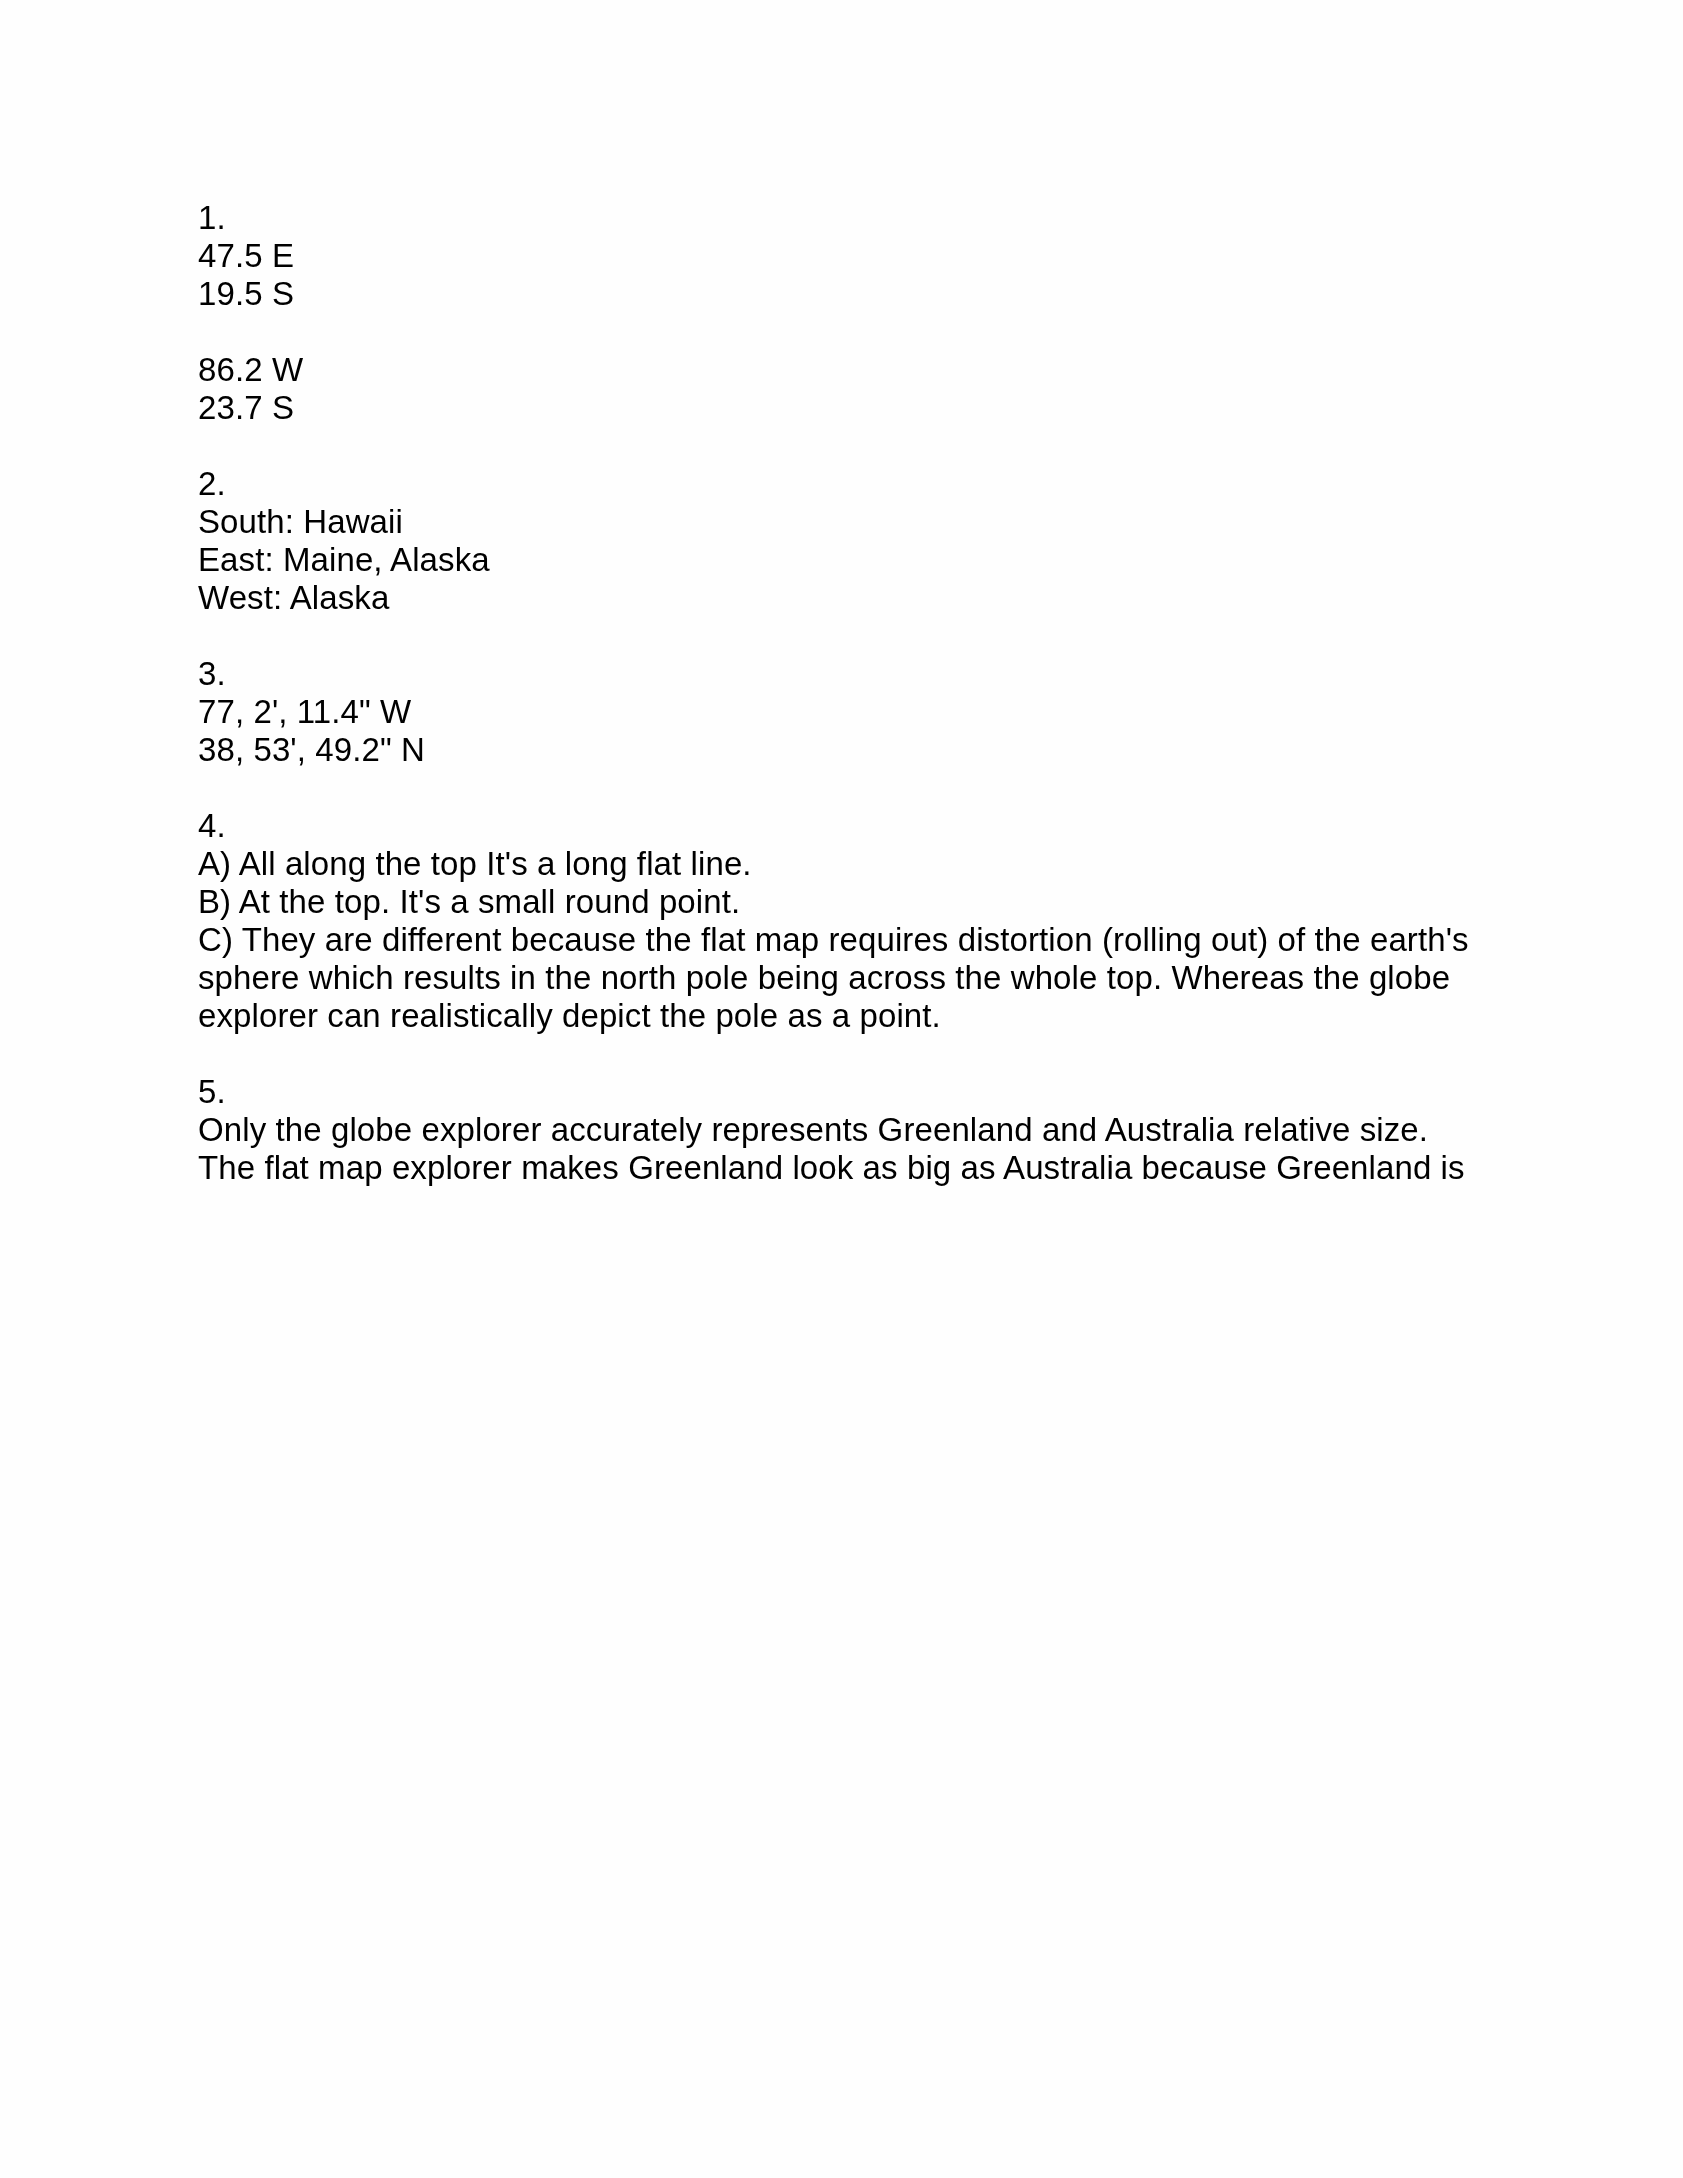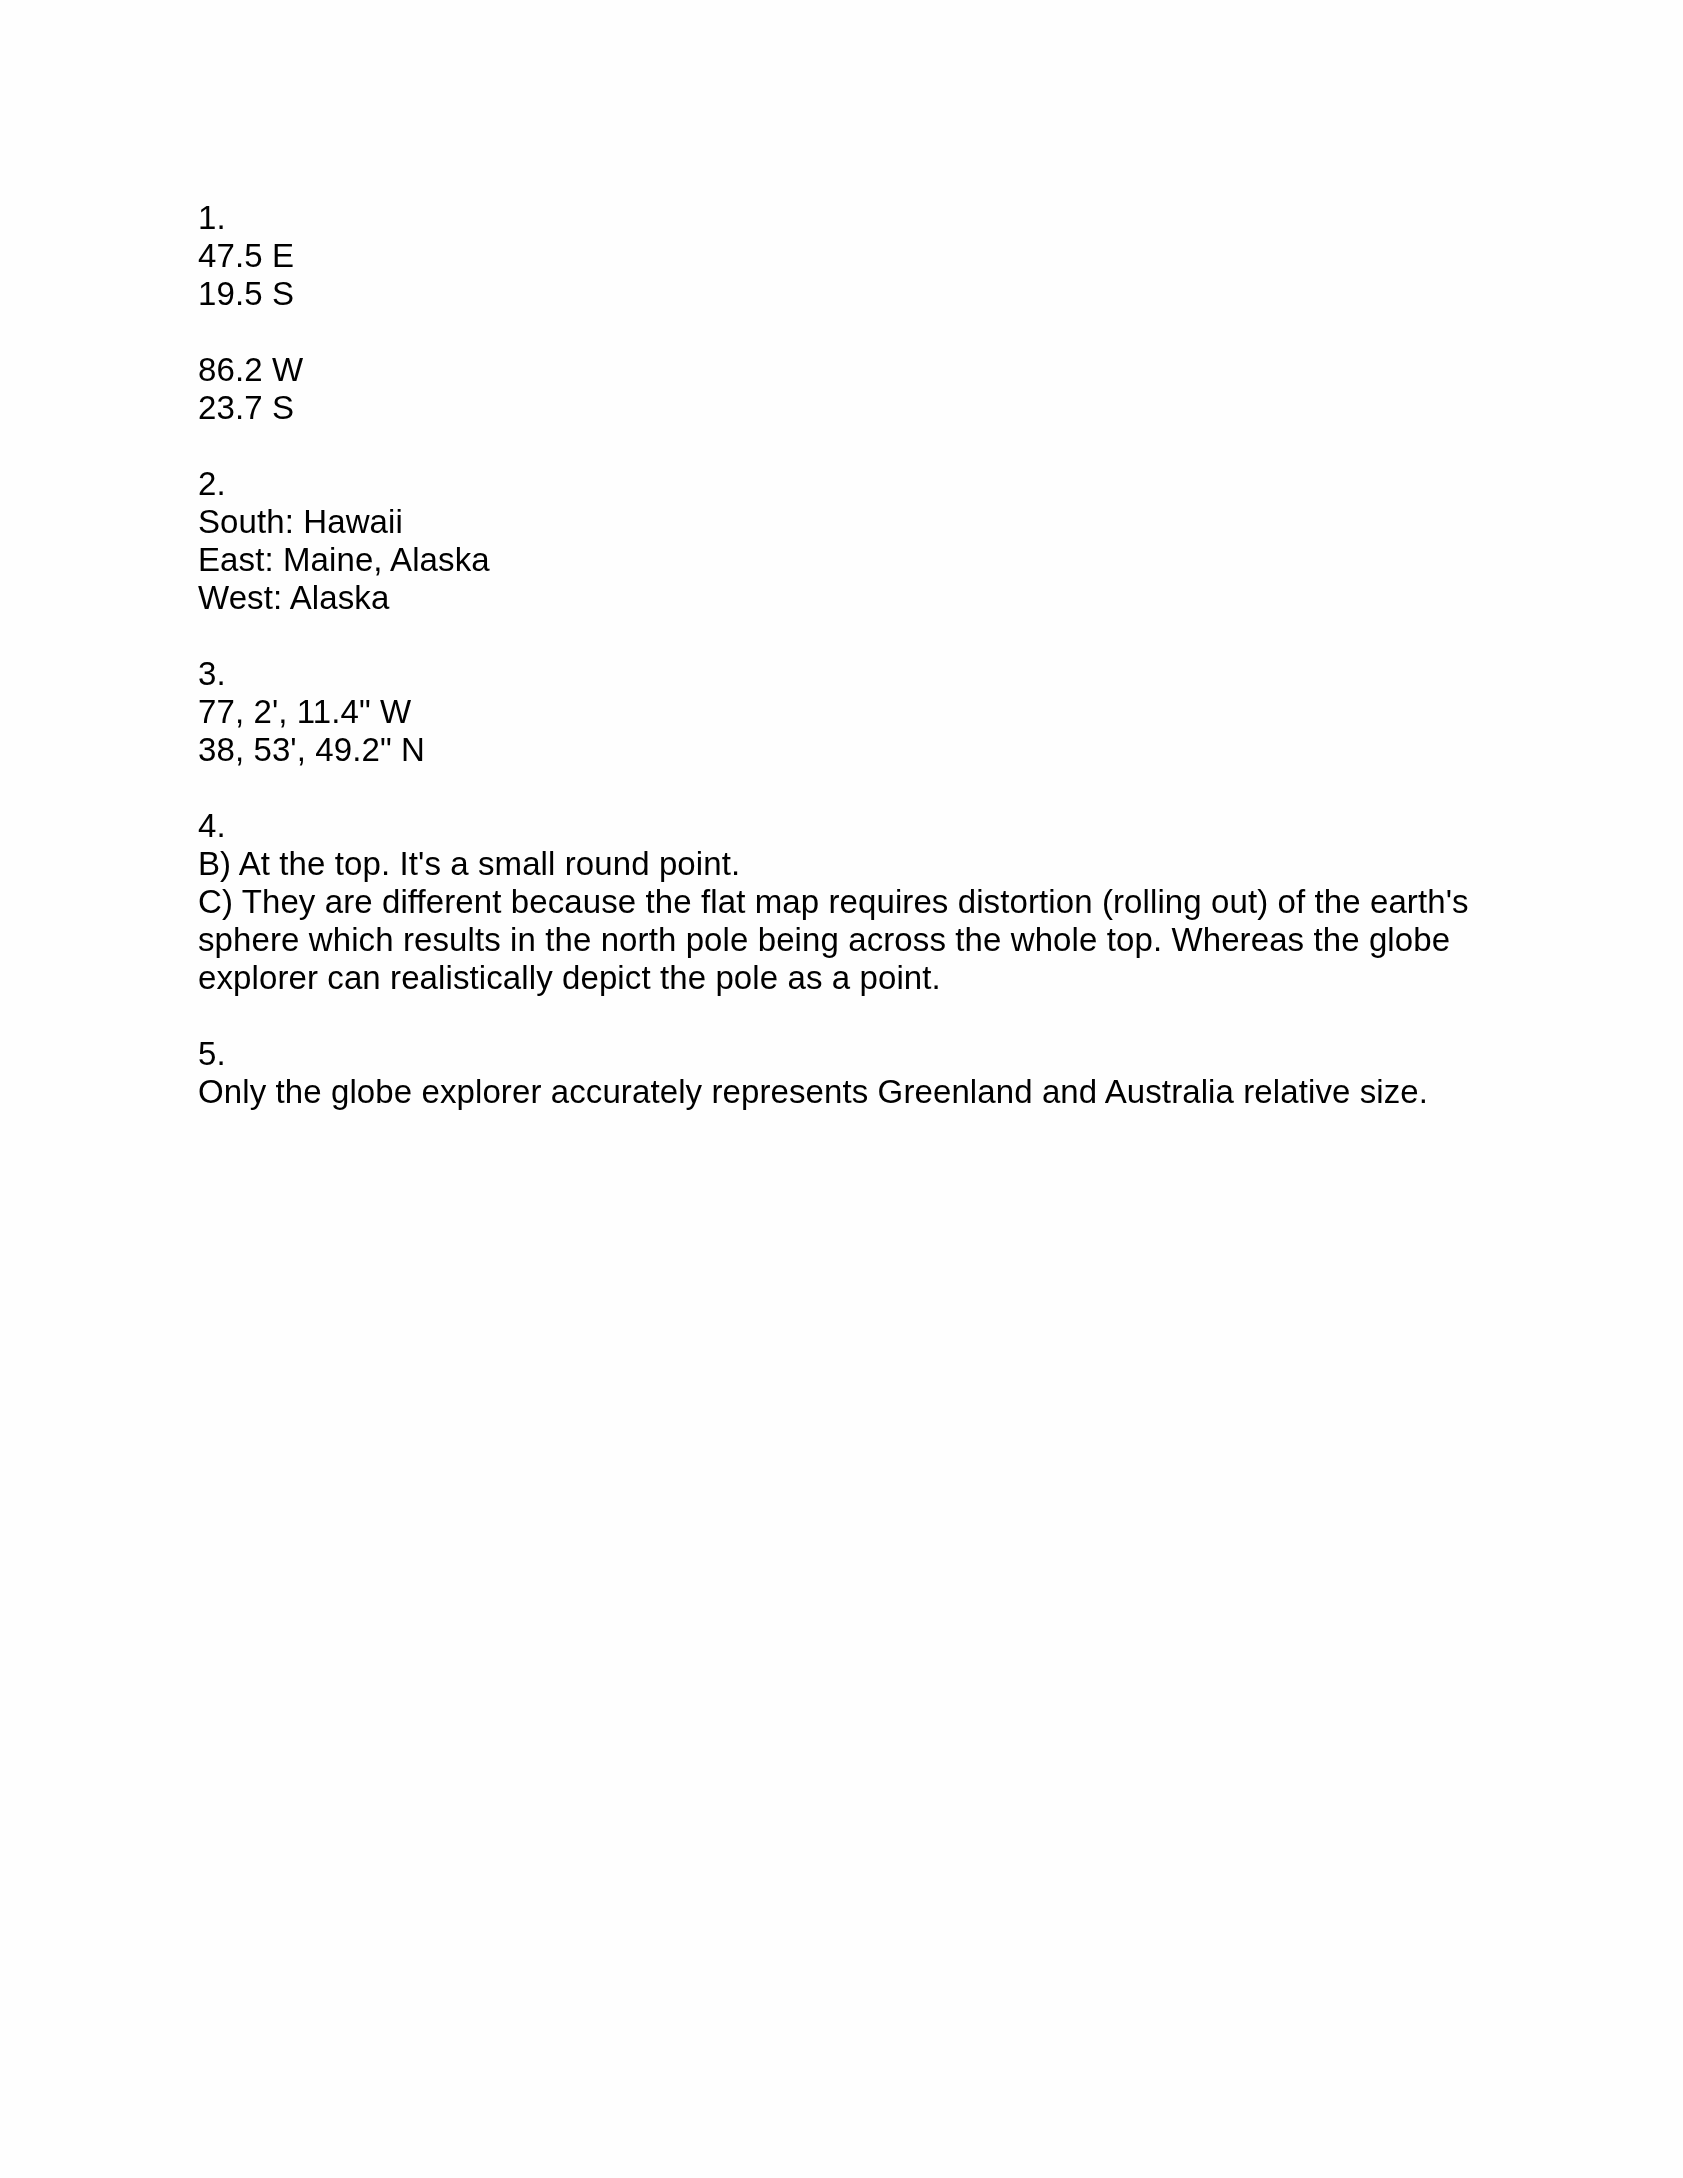--- a/index.html
+++ b/index.html
@@ -68,27 +68,29 @@
 
     <div>
       <span class="line">3.</span>
       <span class="line">77, 2', 11.4" W</span>
       <span class="line">38, 53', 49.2" N</span>
     </div>
     <span class="blank"></span>
 
     <div>
       <span class="line">4.</span>
+      <span class="line">A) All along the top It's a long flat line.</span>
       <span class="line">B) At the top. It's a small round point.</span>
       <span class="line">C) They are different because the flat map requires distortion (rolling out) of the earth's</span>
       <span class="line">sphere which results in the north pole being across the whole top. Whereas the globe</span>
       <span class="line">explorer can realistically depict the pole as a point.</span>
     </div>
     <span class="blank"></span>
 
     <div>
       <span class="line">5.</span>
       <span class="line">Only the globe explorer accurately represents Greenland and Australia relative size.</span>
+      <span class="line">The flat map explorer makes Greenland look as big as Australia because Greenland is</span>
     </div>
 
   </div>
 </div>
 
 
 </body></html>

